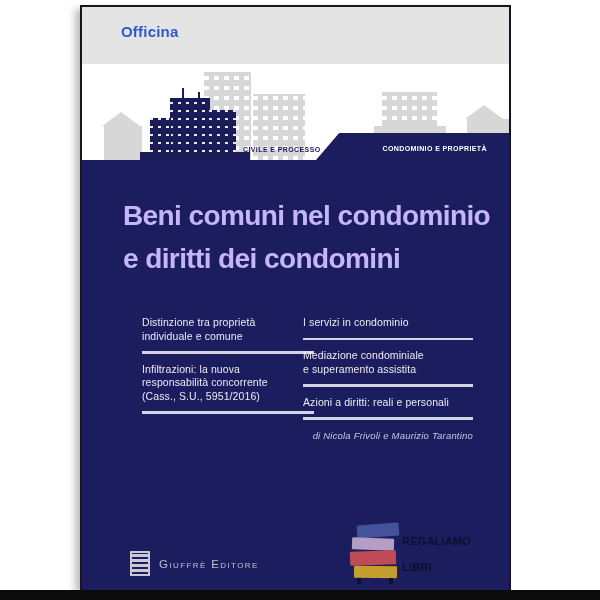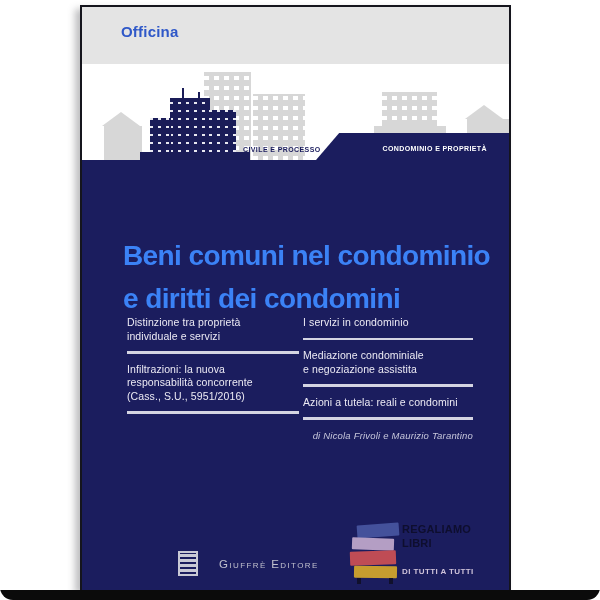--- a/index.html
+++ b/index.html
@@ -1,17 +1,17 @@
 <!DOCTYPE html>
 <html><head>
 <meta charset="utf-8">
 <style>
   html,body{margin:0;padding:0;background:#ffffff;}
   .stage{position:relative;width:600px;height:600px;background:#ffffff;overflow:hidden;
-         font-family:"Liberation Sans","DejaVu Sans",sans-serif;border-radius:13px;}
+         font-family:"Liberation Sans","DejaVu Sans",sans-serif;}
   
   .cover{position:absolute;left:80px;top:5px;width:431px;height:585px;box-sizing:border-box;
          border:2px solid #15151d;border-bottom:none;background:#1b1d5e;
          box-shadow:-5px 4px 7px rgba(70,70,75,.35);}
   
   .band-gray{height:57px;background:#e4e4e4;}
   .series{padding:16px 0 0 39px;font-size:15px;font-weight:bold;color:#2f58c8;line-height:17px;letter-spacing:.2px;}
   
   .sky{position:relative;height:96px;background:#ffffff;overflow:hidden;}
   .bldg{position:absolute;}
@@ -25,44 +25,44 @@
         repeating-linear-gradient(0deg, #e8e8f0 0 2px, #1a1c58 2px 8px);}
   .roof{position:absolute;width:0;height:0;border-left:19px solid transparent;border-right:19px solid transparent;border-bottom:14px solid #d7d7d7;}
   .antenna{position:absolute;width:2px;background:#1a1c58;}
   .cat-left{position:absolute;left:161px;bottom:7px;font-size:7px;font-weight:bold;color:#1b1d5e;letter-spacing:.4px;}
   .diag{position:absolute;left:234px;right:0;bottom:0;height:27px;background:#1b1d5e;
         clip-path:polygon(0 100%,12% 0,100% 0,100% 100%);
         display:flex;align-items:flex-end;justify-content:flex-end;}
   .cat-right{font-size:7px;font-weight:bold;color:#ffffff;letter-spacing:.4px;padding:0 22px 8px 0;}
   
   .main{position:relative;background:#1b1d5e;height:426px;}
-  .title{position:absolute;left:41px;top:34px;color:#3b82f6;font-weight:bold;
-         font-size:28px;line-height:43px;letter-spacing:-.6px;white-space:nowrap;margin-top:40px;}
+  .title{position:absolute;left:41px;top:34px;color:#c4b5fd;font-weight:bold;
+         font-size:28px;line-height:43px;letter-spacing:-.6px;white-space:nowrap;}
   .col{position:absolute;top:156px;color:#eceaf4;font-size:10.5px;line-height:13.5px;letter-spacing:.1px;}
-  .col-left{left:45px;width:172px;}
+  .col-left{left:60px;width:172px;}
   .col-right{left:221px;width:170px;}
   .tline{display:block;}
   .divider{height:2.5px;background:#d4d4e2;margin:8px 0 9px 0;}
   .author{margin-top:7px;text-align:right;font-style:italic;font-size:9.5px;color:#c7c7dc;letter-spacing:.2px;}
   
-  .pub{position:absolute;left:48px;bottom:10px;display:flex;align-items:center;gap:21px;margin-left:48px;}
+  .pub{position:absolute;left:48px;bottom:10px;display:flex;align-items:center;gap:9px;}
   .pub-icon{width:20px;height:25px;background:#c9c9d5;border:2px solid #c9c9d5;box-sizing:border-box;
             background-image:repeating-linear-gradient(0deg,#1b1d5e 0 2px,#c9c9d5 2px 5px);}
   .pub-name{font-size:11.5px;font-variant:small-caps;color:#c0c0ce;letter-spacing:1.4px;}
   
   .bookslogo{position:absolute;left:267px;top:362px;width:160px;height:64px;}
   .book{position:absolute;border-radius:1px;}
   .book-blue{left:8px;top:2px;width:42px;height:13px;background:#44519b;transform:rotate(-4deg);}
   .book-pink{left:3px;top:16px;width:42px;height:12px;background:#b49ec4;transform:rotate(2deg);}
   .book-red{left:1px;top:29px;width:46px;height:14px;background:#bf4c55;transform:rotate(-2deg);}
   .book-gold{left:5px;top:44px;width:43px;height:12px;background:#c69d2f;transform:rotate(1deg);}
   .leg{position:absolute;width:4px;height:6px;background:#10102c;top:56px;}
   .leg1{left:8px;} .leg2{left:40px;}
   .bl-text{position:absolute;left:53px;top:0px;}
-  .bl-dark{font-size:11px;font-weight:bold;color:#0e0e2e;letter-spacing:.2px;line-height:14px;}
+  .bl-dark{font-size:11px;font-weight:bold;color:#0e0e2e;letter-spacing:.2px;line-height:14px;margin-top:12px;}
   .bl-light{margin-top:17px;font-size:8px;font-weight:bold;color:#cfc3da;letter-spacing:.4px;}
   
   .floor{position:absolute;left:0;top:590px;width:600px;height:10px;background:#0b0b0b;}
 </style>
 </head>
 <body>
 
 <div class="stage">
   <div class="cover">
 
@@ -95,43 +95,43 @@
 
     <div class="main">
       <div class="title">
         <div>Beni comuni nel condominio</div>
         <div>e diritti dei condomini</div>
       </div>
 
       <div class="col col-left">
         <div>
           <span class="tline">Distinzione tra proprietà</span>
-          <span class="tline">individuale e servizi</span>
+          <span class="tline">individuale e comune</span>
         </div>
         <div class="divider"></div>
         <div>
           <span class="tline">Infiltrazioni: la nuova</span>
           <span class="tline">responsabilità concorrente</span>
           <span class="tline">(Cass., S.U., 5951/2016)</span>
         </div>
         <div class="divider"></div>
       </div>
 
       <div class="col col-right">
         <div>
           <span class="tline">I servizi in condominio</span>
         </div>
         <div class="divider"></div>
         <div>
           <span class="tline">Mediazione condominiale</span>
-          <span class="tline">e negoziazione assistita</span>
+          <span class="tline">e superamento assistita</span>
         </div>
         <div class="divider"></div>
         <div>
-          <span class="tline">Azioni a tutela: reali e condomini</span>
+          <span class="tline">Azioni a diritti: reali e personali</span>
         </div>
         <div class="divider"></div>
         <div class="author">di Nicola Frivoli e Maurizio Tarantino</div>
       </div>
 
       <div class="pub">
         <div class="pub-icon"></div>
         <div class="pub-name">Giuffrè Editore</div>
       </div>
 

